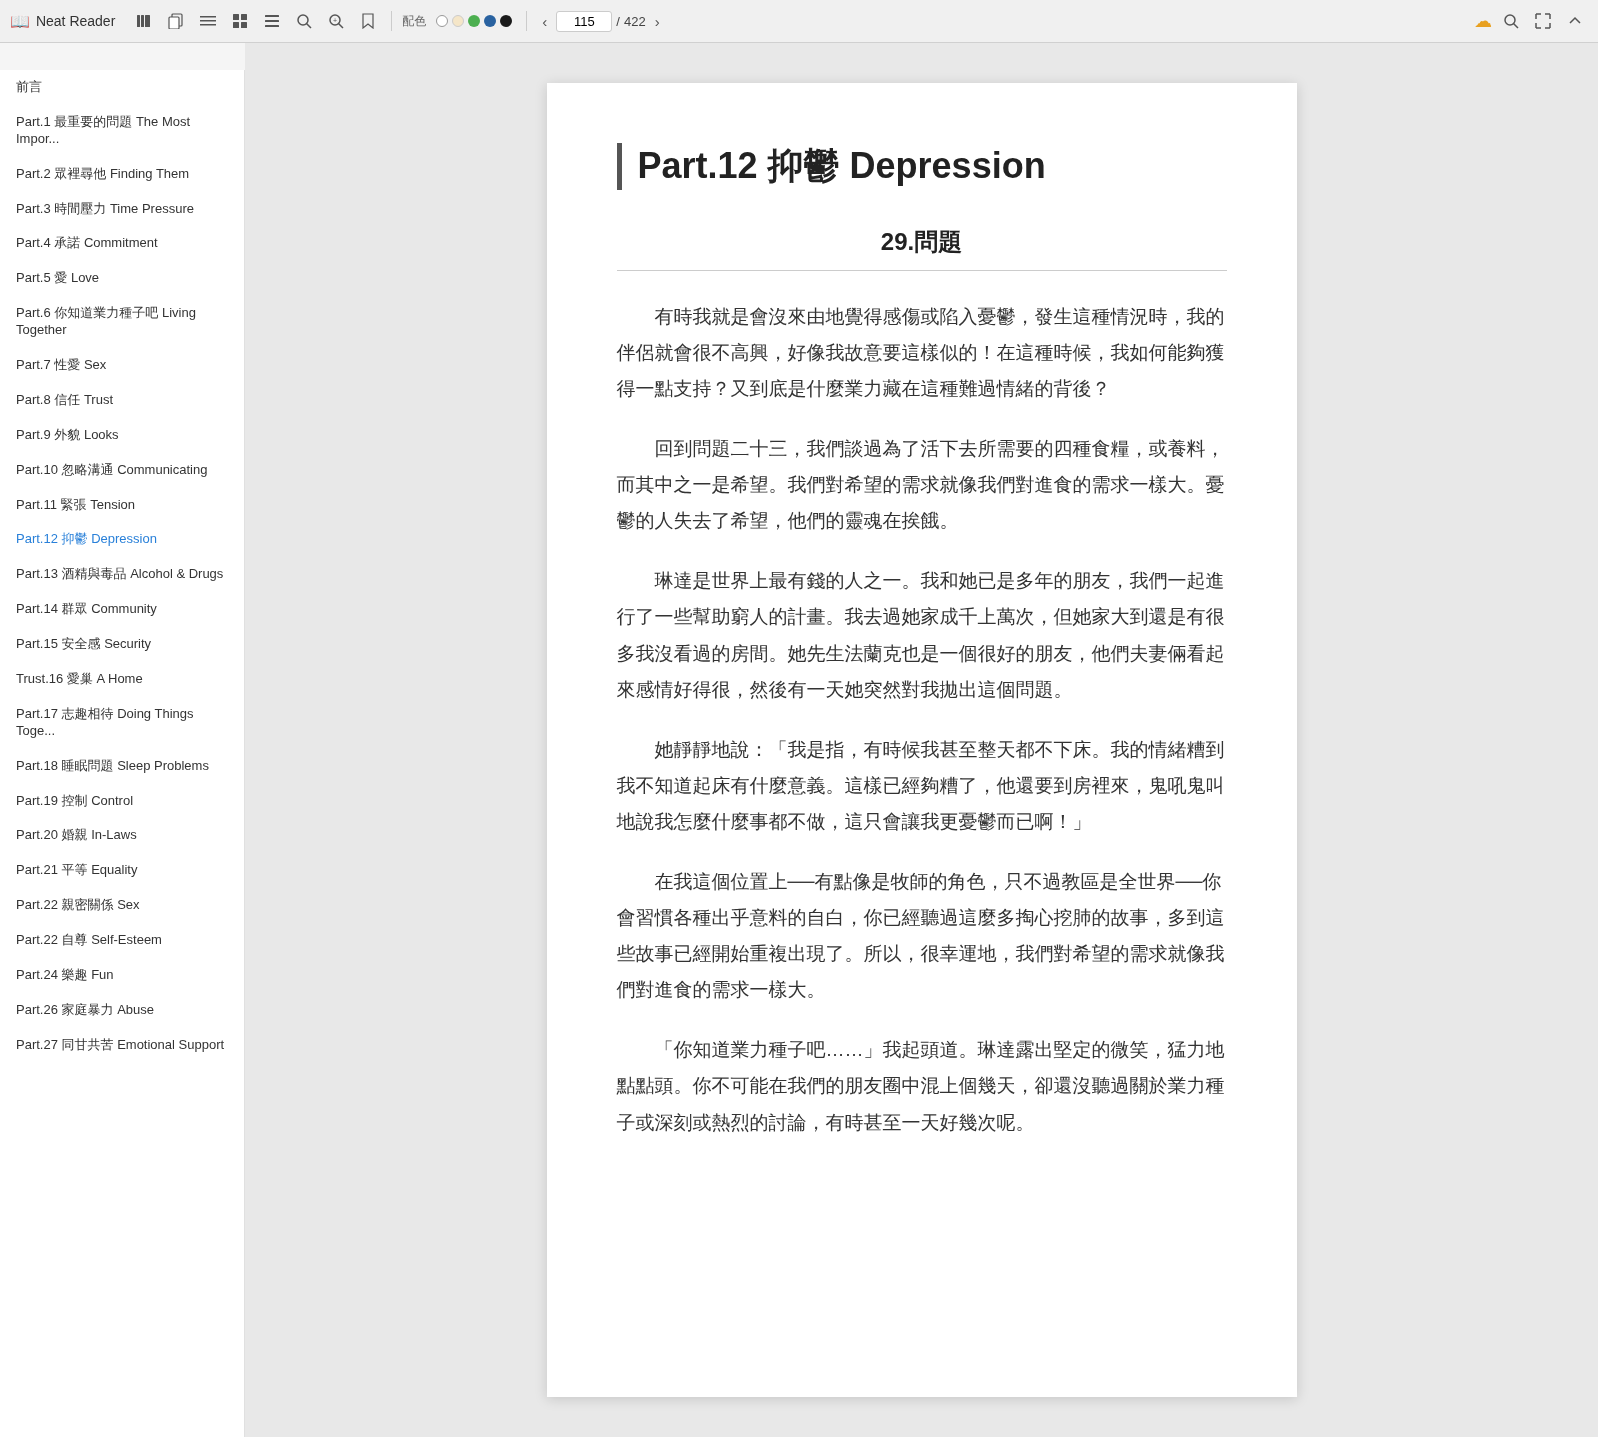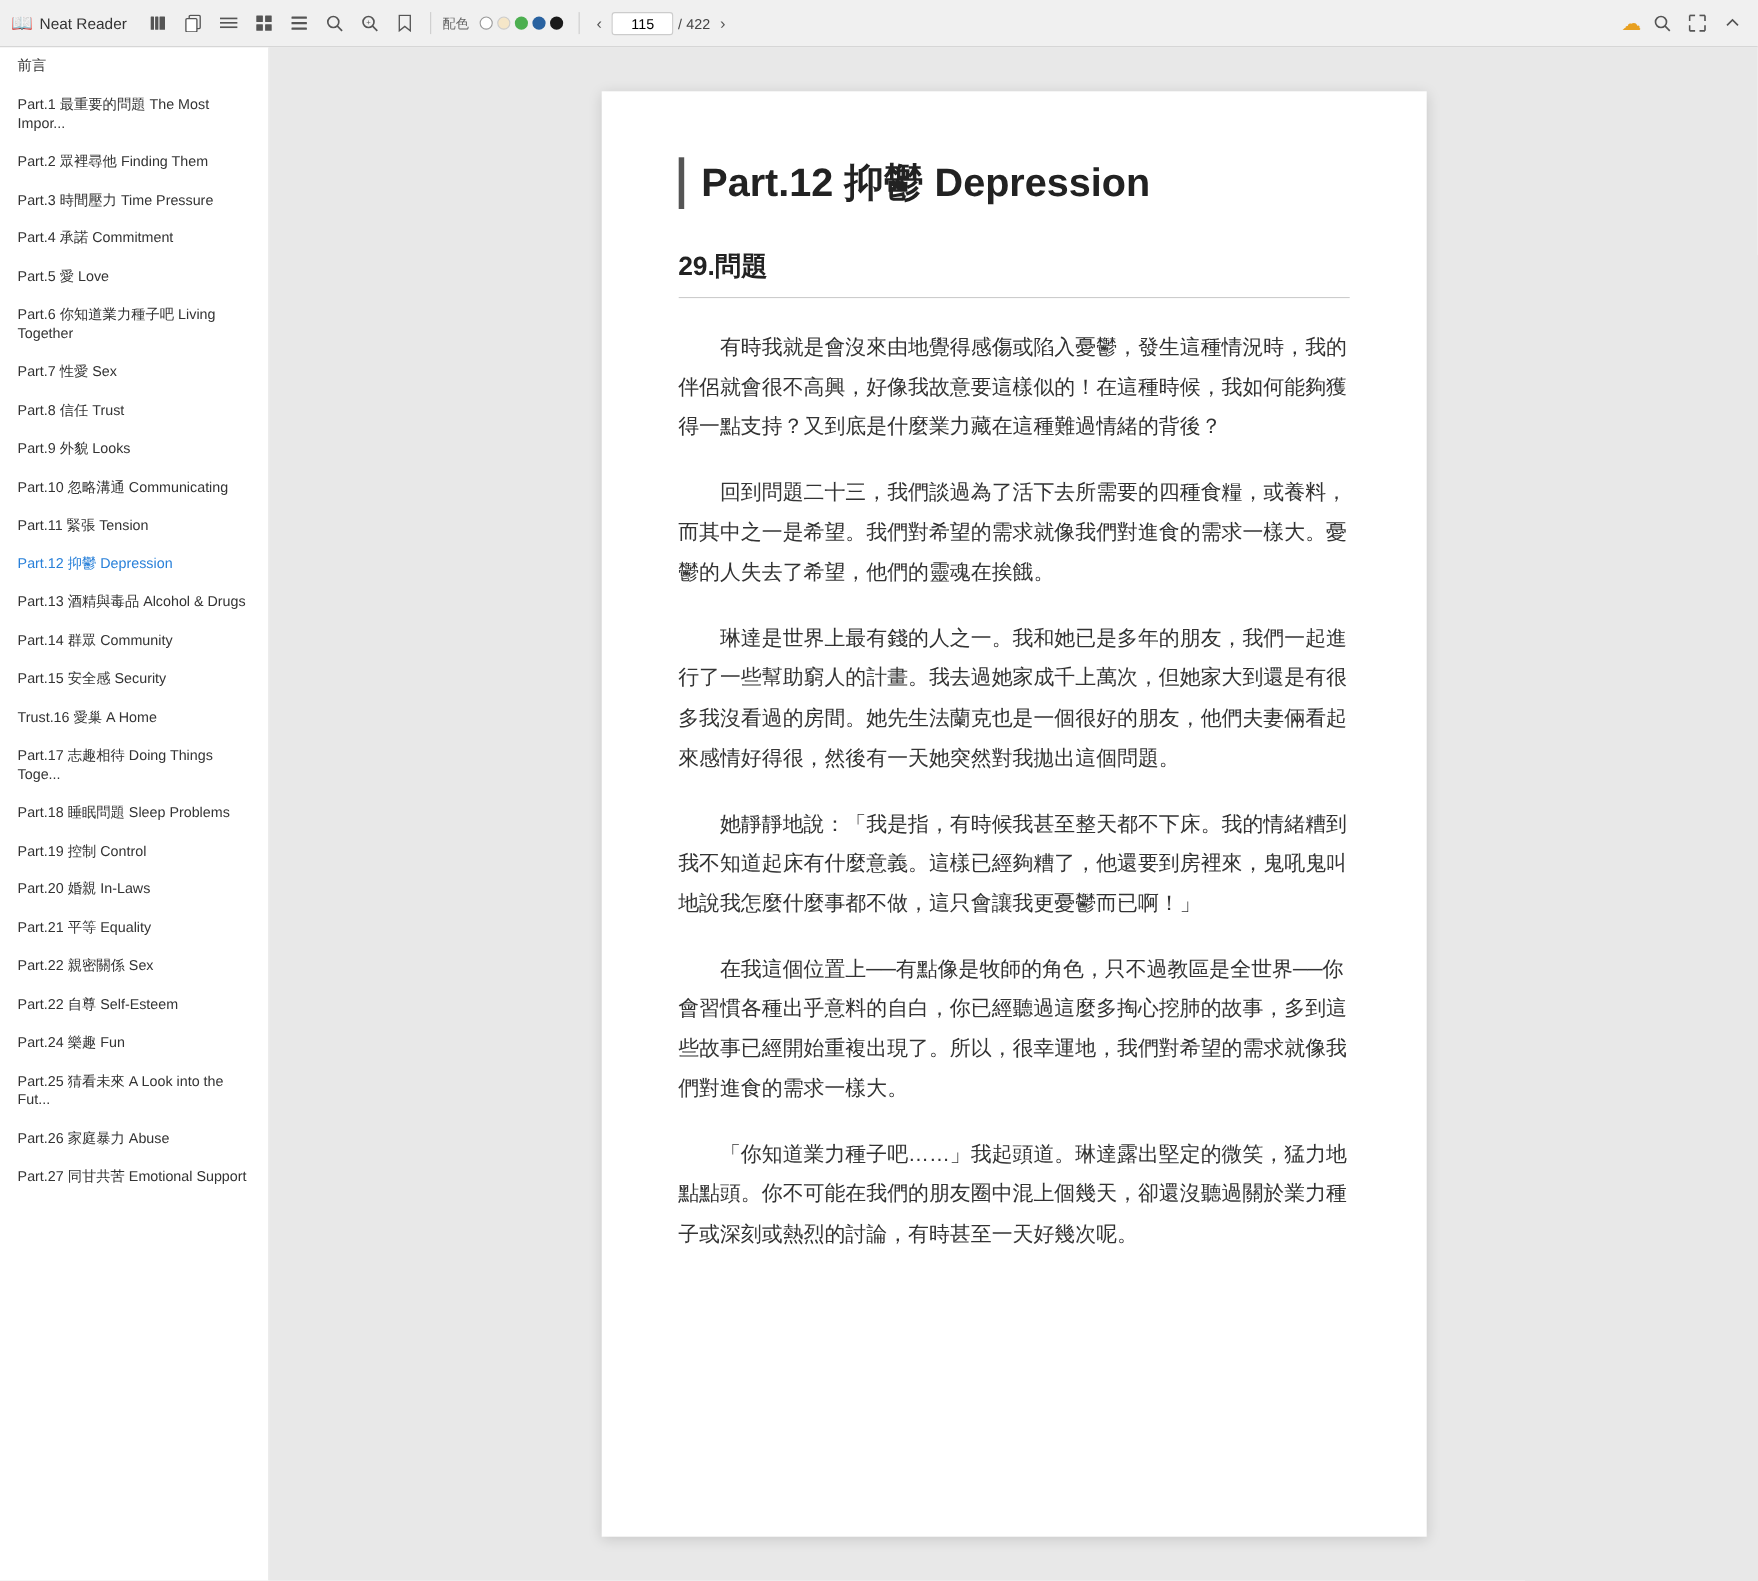--- a/index.html
+++ b/index.html
@@ -96,20 +96,21 @@
       overflow: hidden;
     }
 
     
     #sidebar {
       width: 245px;
       background: #fff;
       border-right: 1px solid #e0e0e0;
       overflow-y: auto;
       flex-shrink: 0;
+      margin-top: 27px;
     }
     #sidebar::-webkit-scrollbar { width: 6px; }
     #sidebar::-webkit-scrollbar-thumb { background: #ccc; border-radius: 3px; }
     .sidebar-item {
       padding: 9px 16px;
       font-size: 13px;
       color: #333;
       cursor: pointer;
       border-bottom: none;
       line-height: 1.3;
@@ -146,20 +147,21 @@
       border-left: 5px solid #555;
       padding-left: 16px;
       margin-bottom: 36px;
       line-height: 1.3;
     }
     .section-title {
       font-size: 24px;
       font-weight: bold;
       color: #222;
       margin-bottom: 12px;
+      text-align: center;
     }
     .section-divider {
       border: none;
       border-top: 1px solid #ccc;
       margin-bottom: 28px;
     }
     .paragraph {
       font-size: 19px;
       color: #333;
       line-height: 1.9;
@@ -293,21 +295,20 @@
       <div class="sidebar-item">Part.15 安全感 Security</div>
       <div class="sidebar-item">Trust.16 愛巢 A Home</div>
       <div class="sidebar-item">Part.17 志趣相待 Doing Things Toge...</div>
       <div class="sidebar-item">Part.18 睡眠問題 Sleep Problems</div>
       <div class="sidebar-item">Part.19 控制 Control</div>
       <div class="sidebar-item">Part.20 婚親 In-Laws</div>
       <div class="sidebar-item">Part.21 平等 Equality</div>
       <div class="sidebar-item">Part.22 親密關係 Sex</div>
       <div class="sidebar-item">Part.22 自尊 Self-Esteem</div>
       <div class="sidebar-item">Part.24 樂趣 Fun</div>
-      <div class="sidebar-item">Part.25 猜看未來 A Look into the Fut...</div>
       <div class="sidebar-item">Part.26 家庭暴力 Abuse</div>
       <div class="sidebar-item">Part.27 同甘共苦 Emotional Support</div>
     </div>
 
   <div id="content-area">
     <div id="book-page">
       <div class="chapter-title">Part.12 抑鬱 Depression</div>
       <div class="section-title">29.問題</div>
       <hr class="section-divider">
       <div class="paragraph">有時我就是會沒來由地覺得感傷或陷入憂鬱，發生這種情況時，我的伴侶就會很不高興，好像我故意要這樣似的！在這種時候，我如何能夠獲得一點支持？又到底是什麼業力藏在這種難過情緒的背後？</div>

